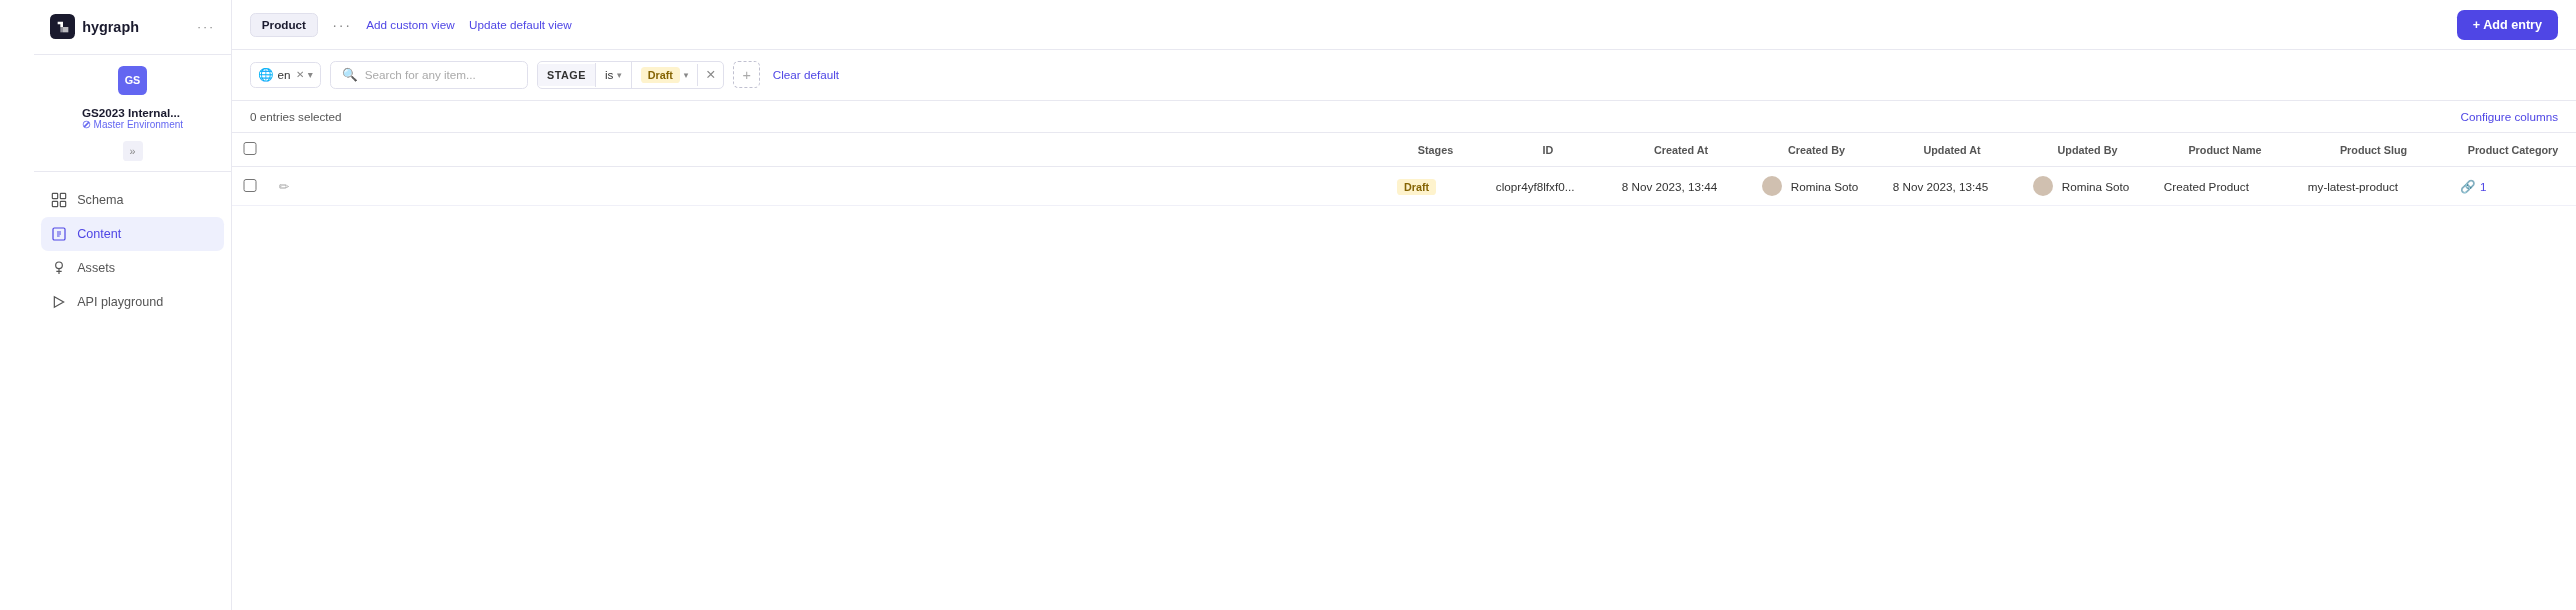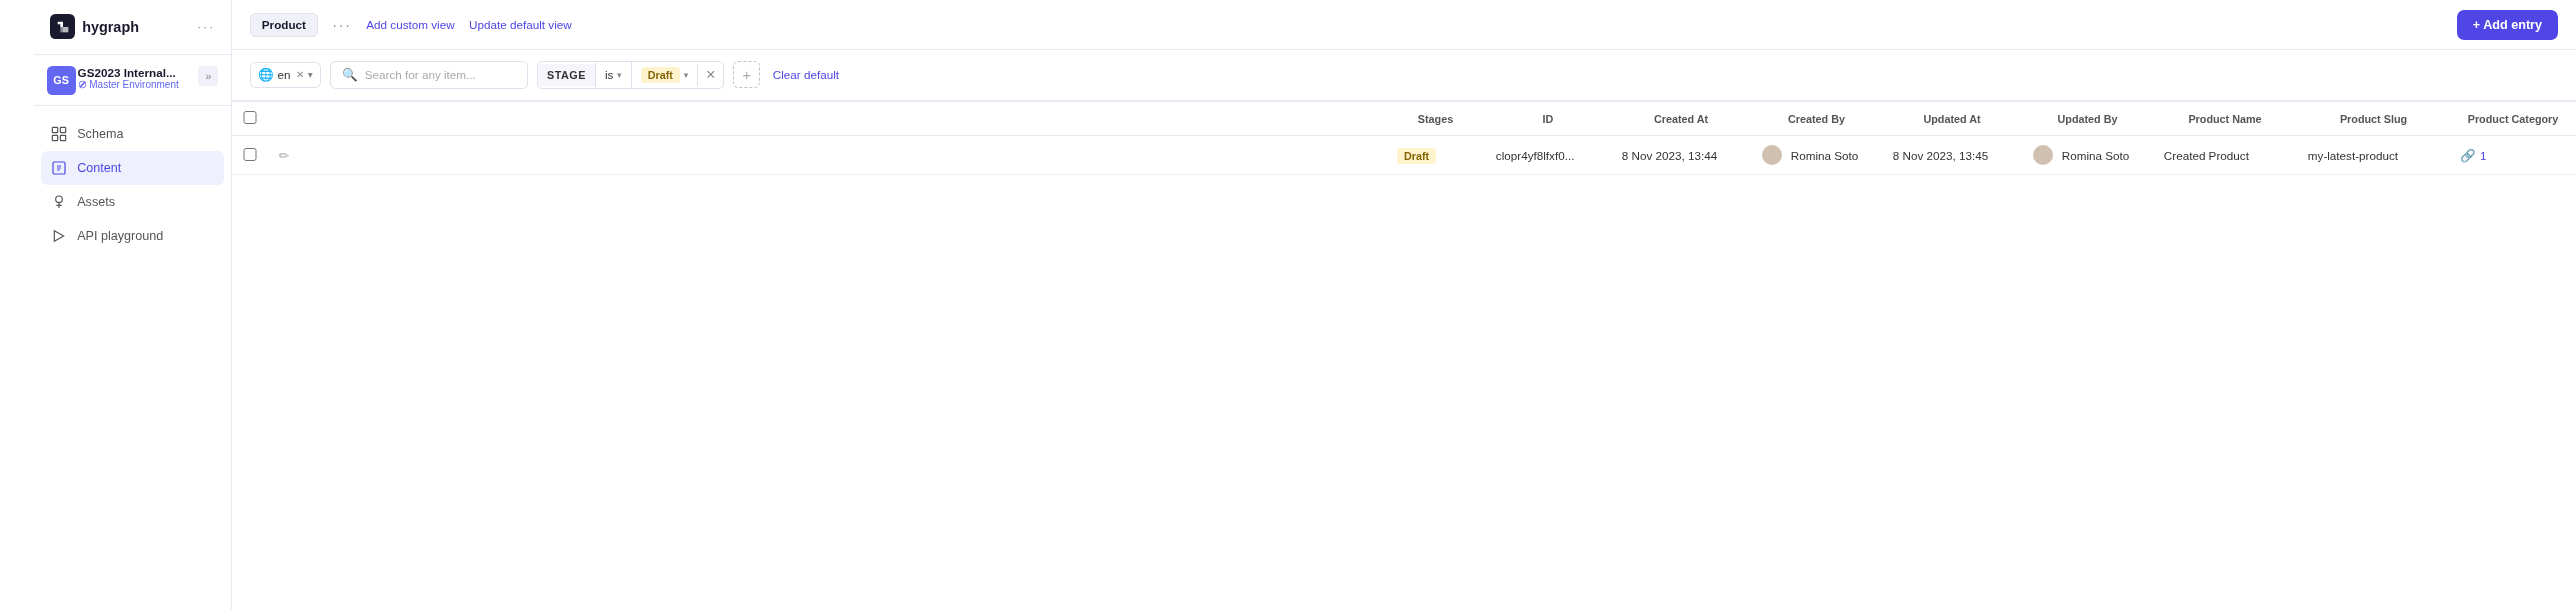--- a/index.html
+++ b/index.html
@@ -41,24 +41,25 @@
       color: #1a1a2e;
     }
     .logo-dots {
       margin-left: auto;
       color: #888;
       letter-spacing: 1.8px;
       cursor: pointer;
     }
     .workspace-section {
       display: flex;
-      align-items: flex-start;
+      align-items: center;
       padding: 10.8px 12.6px;
       border-bottom: 0.9px solid #e8e8f0;
-      gap: 2px;
+      gap: 11px;
+      flex-direction: column;
     }
     .workspace-avatar {
       width: 29px;
       height: 29px;
       background: #6366f1;
       border-radius: 5.4px;
       display: flex;
       align-items: center;
       justify-content: center;
       color: #fff;
@@ -510,20 +511,24 @@
         <span class="stage-chevron">▾</span>
       </div>
       <span class="stage-x">✕</span>
     </div>
 
     <div class="filter-add">+</div>
     <span class="clear-filters">Clear default</span>
   </div>
 
   <div class="table-area">
+    <div class="table-meta">
+      <span class="entries-count">0 entries selected</span>
+      <span class="configure-columns">Configure columns</span>
+    </div>
 
     <table>
       <thead>
         <tr>
           <th class="checkbox-col">
             <input type="checkbox" style="">
           </th>
           <th></th>
           <th class="stages-col">
             <span>Stages</span>

